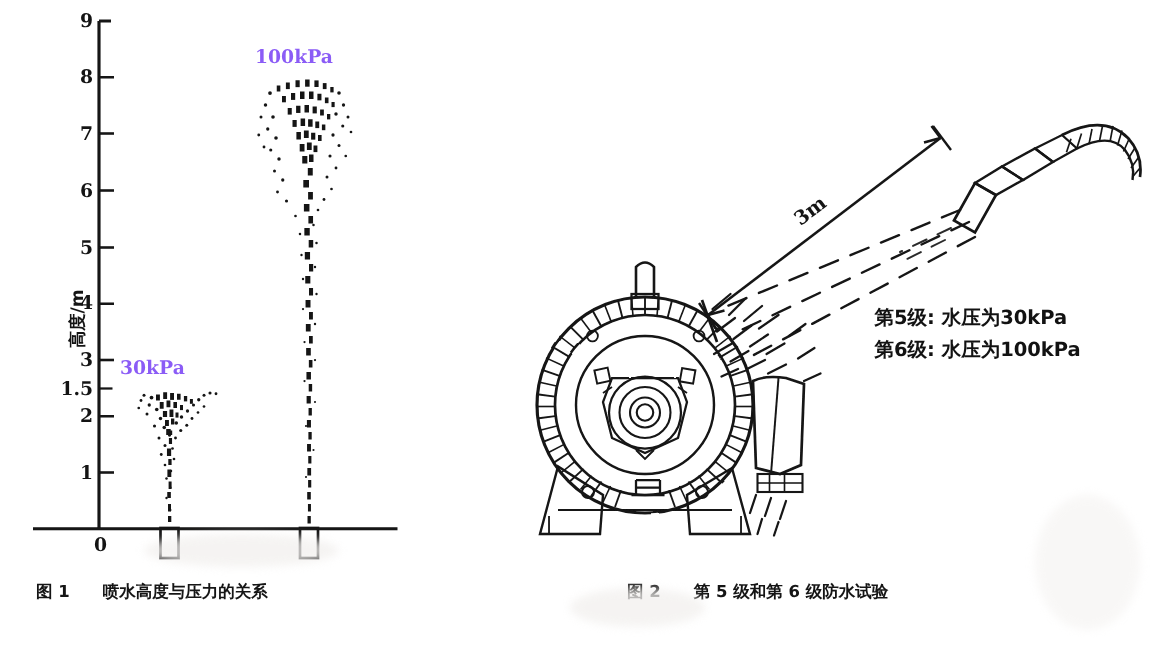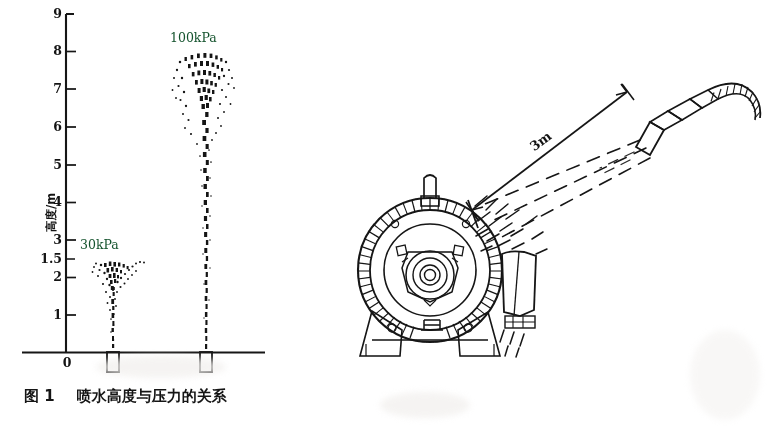--- a/index.html
+++ b/index.html
@@ -28,23 +28,23 @@
     font-weight:700;
     font-size:11.5px;
     color:#141414;
     transform:rotate(-90deg);
     transform-origin:left top;
     white-space:nowrap;
   }
   .jet-label{
     position:absolute;
     font-family:"DejaVu Serif", serif;
-    font-weight:400;
+    font-weight:700;
     font-size:12.5px;
-    color:#14532d;
+    color:#8b5cf6;
     white-space:nowrap;
   }
   
   .dim-label{
     position:absolute;
     font-family:"DejaVu Serif", serif;
     font-weight:700;
     font-size:13px;
     color:#141414;
     white-space:nowrap;
@@ -56,21 +56,21 @@
     font-size:13px;
     color:#121212;
     white-space:nowrap;
     letter-spacing:0px;
   }
   
   .fig-caption{
     position:absolute;
     font-family:"DejaVu Sans", sans-serif;
     font-weight:700;
-    font-size:15px;
+    font-size:11px;
     color:#151515;
     white-space:nowrap;
   }
   .fig-caption .num{margin-right:22px;}
   
   .scan-smudge{position:absolute;background:#f2f0ee;border-radius:50%;filter:blur(3px);opacity:.75;}
 </style>
 </head>
 <body>
 
@@ -510,21 +510,26 @@
   <div class="tick-label" style="left:44px;top:307px;width:18px;">1</div>
   <div class="tick-label" style="left:58px;top:355px;width:18px;text-align:center;">0</div>
 
   <div class="axis-title" style="left:44px;top:232px;">高度/m</div>
 
   <div class="jet-label" style="left:80px;top:237px;">30kPa</div>
   <div class="jet-label" style="left:170px;top:30px;">100kPa</div>
 
   <div class="dim-label" style="left:527px;top:142px;transform:rotate(-37deg);transform-origin:left top;">3m</div>
 
+  <div class="note-line" style="left:583px;top:203px;">第5级: 水压为30kPa</div>
+  <div class="note-line" style="left:583px;top:224px;">第6级: 水压为100kPa</div>
 
   <div class="fig-caption" style="left:24px;top:387px;">
     <span class="num">图 1</span><span>喷水高度与压力的关系</span>
+  </div>
+  <div class="fig-caption" style="left:418px;top:387px;">
+    <span class="num">图 2</span><span>第 5 级和第 6 级防水试验</span>
   </div>
 
   <div class="scan-smudge" style="left:96px;top:356px;width:130px;height:22px;"></div>
   <div class="scan-smudge" style="left:380px;top:392px;width:90px;height:26px;"></div>
   <div class="scan-smudge" style="left:690px;top:330px;width:70px;height:90px;opacity:.5;"></div>
 </div>
 
 </body></html>

